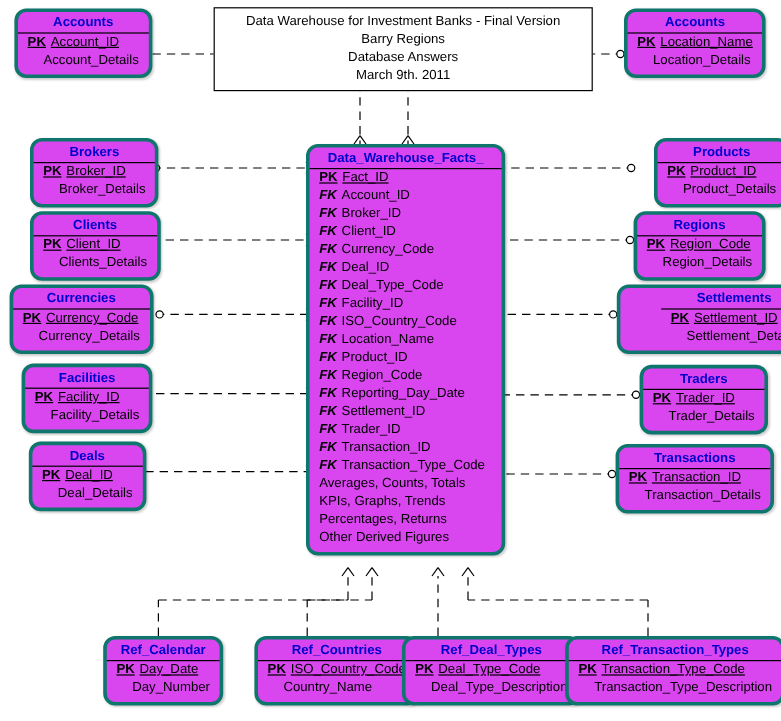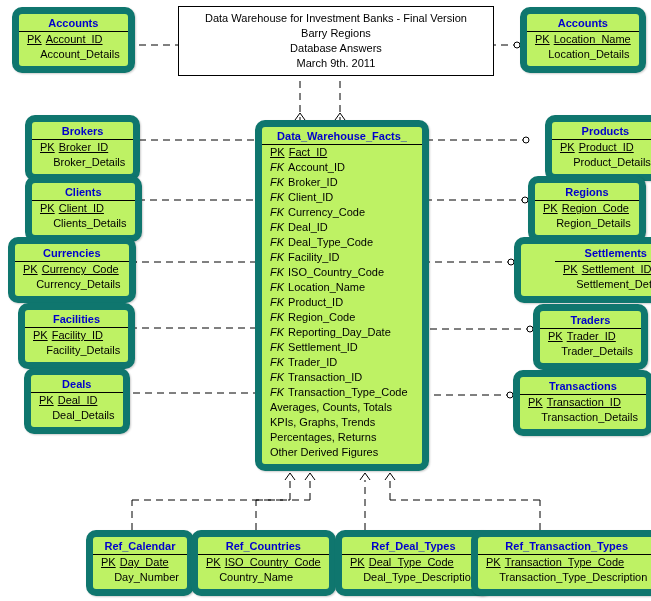--- a/index.html
+++ b/index.html
@@ -1,20 +1,20 @@
 <!DOCTYPE html>
 <html><head>
 <meta charset="utf-8">
 <style>
   html,body{margin:0;padding:0;font-family:Verdana,Arial,sans-serif;font-size:11px;color:#000;background:#fff}
   #canvas{position:relative;width:651px;height:601px;background:#fff}
-  .entity{position:absolute;border:7px solid #0f766e;border-radius:10px;background:#bef264;padding:0 0 4px 0;box-shadow:1px 1px 2px rgba(0,0,0,.2)}
+  .entity{position:absolute;border:3px solid #0f766e;border-radius:10px;background:#d946ef;padding:0 0 4px 0;box-shadow:1px 1px 2px rgba(0,0,0,.2)}
   .entity .title{font-weight:bold;color:#0000cc;text-align:center;padding:3px 8px 2px 8px;border-bottom:1px solid #000;white-space:nowrap}
   .entity .row{display:flex;padding:0 8px;white-space:nowrap;line-height:15px}
-  .entity .row .kt{font-weight:normal;margin-right:4px}
+  .entity .row .kt{font-weight:bold;margin-right:4px}
   .entity .row.fk .kt{font-style:italic}
   .entity .row.u{text-decoration:underline}
   .titlebox{position:absolute;border:1px solid #000;background:#fff;text-align:center;padding:4px 26px;line-height:15px;color:#000}
   svg{position:absolute;top:0;left:0;pointer-events:none}
   svg line{stroke:#000;stroke-width:1}
   svg line.d{stroke-dasharray:7 5}
   svg circle{stroke:#000;fill:#fff}
 </style>
 </head>
 <body>
@@ -325,21 +325,21 @@
         <div class="title">Ref_Calendar</div>
         <div class="row u">
           <span class="kt">PK</span>
           <span>Day_Date</span>
         </div>
         <div class="row">
           <span class="kt">&nbsp;&nbsp;&nbsp;</span>
           <span>Day_Number</span>
         </div>
       </div>
-      <div class="entity" style="left: 191px; top: 530px;">
+      <div class="entity" style="left: 212px; top: 530px;">
         <div class="title">Ref_Countries</div>
         <div class="row u">
           <span class="kt">PK</span>
           <span>ISO_Country_Code</span>
         </div>
         <div class="row">
           <span class="kt">&nbsp;&nbsp;&nbsp;</span>
           <span>Country_Name</span>
         </div>
       </div>

